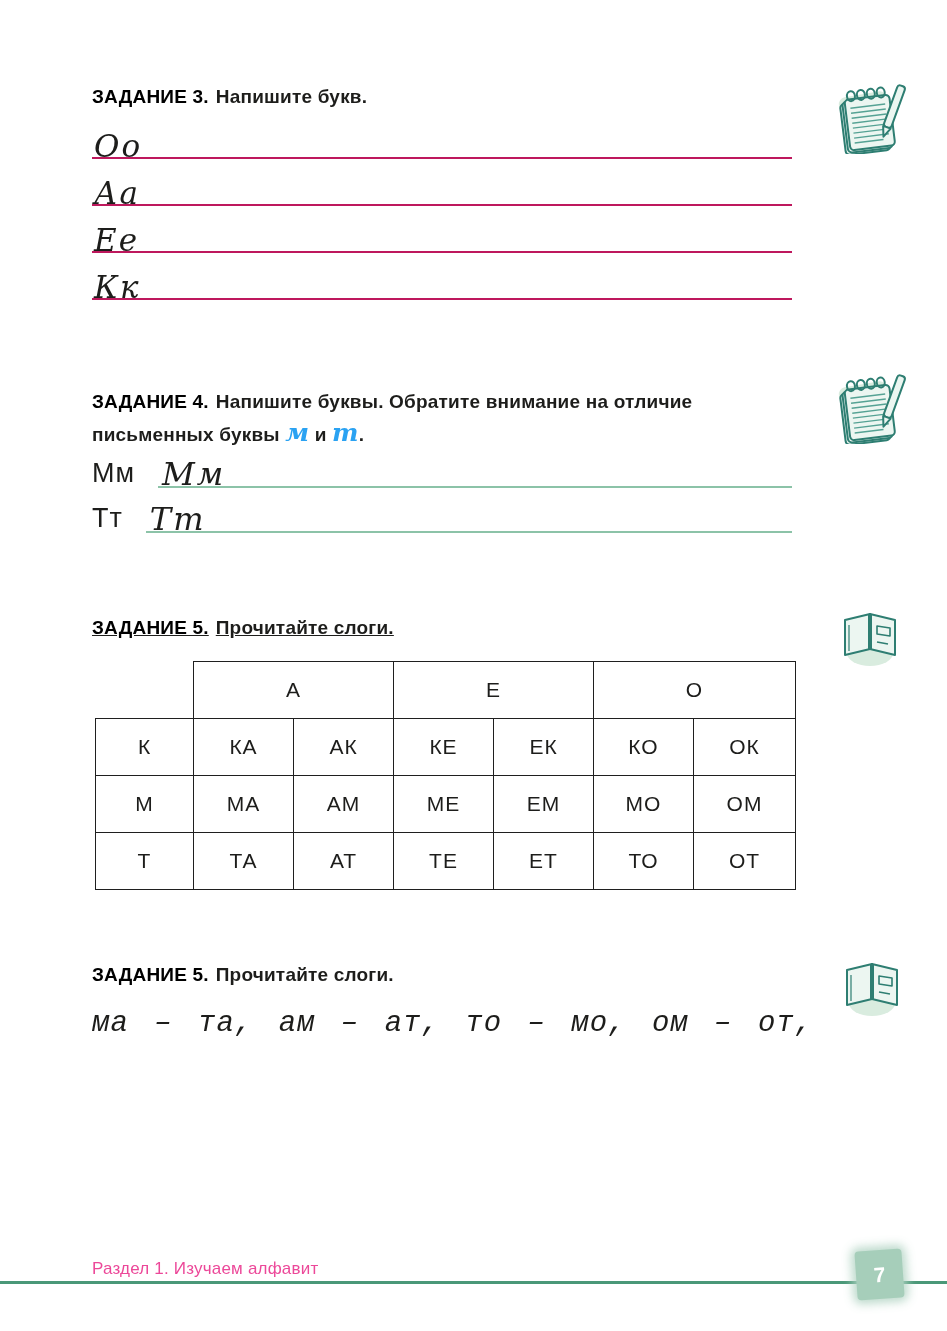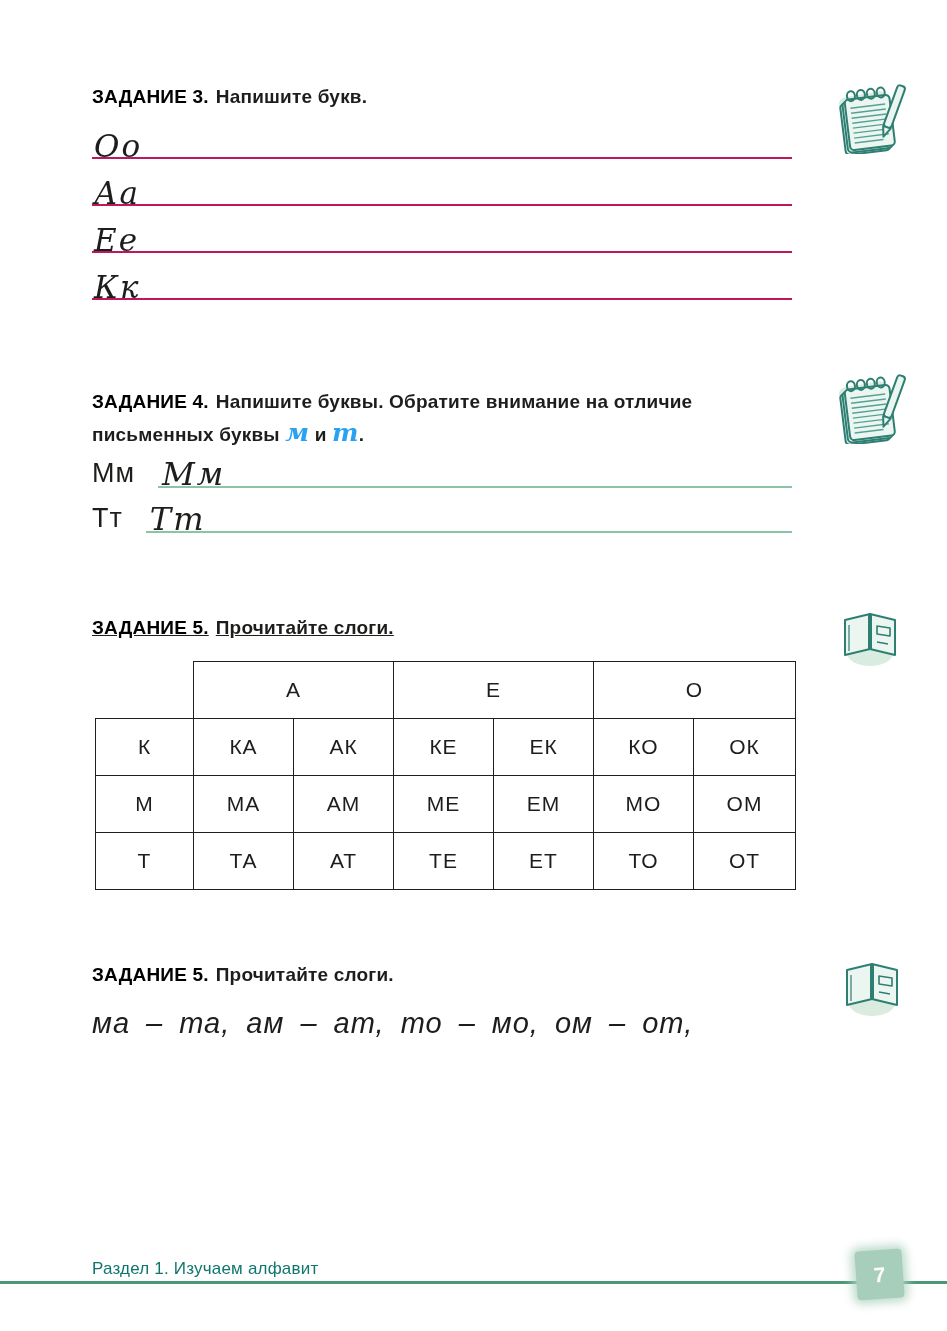--- a/index.html
+++ b/index.html
@@ -19,26 +19,26 @@
   .mix-row { display:flex; align-items:flex-end; height:45px;gap:15px; }
   .mix-print { font-size:27px; line-height:1; padding:0 8px 1px 0; letter-spacing:1px; }
   .mix-line { flex:1; border-bottom:2px solid #8cc3a8; position:relative; height:100%; }
   .mix-line .cursive { position:absolute; left:4px; bottom:-7px; font-size:32px; letter-spacing:2px; }
 
   table.syll { position:absolute; left:95px; top:661px; border-collapse:collapse; table-layout:fixed; }
   table.syll td { border:1.6px solid #1f1f1f; text-align:center; vertical-align:middle; font-size:21px; height:56px; padding:0; letter-spacing:1px; }
   table.syll td.corner { border:none; }
 
   .cursive-block { position:absolute; left:92px; top:1000px; width:760px; }
-  .cursive-line { font-family:Liberation Sans, sans-serif; font-style:italic; font-size:29px; line-height:47px; word-spacing:7px; letter-spacing:1px; }
+  .cursive-line { font-family:Liberation Mono, monospace; font-style:italic; font-size:29px; line-height:47px; word-spacing:7px; letter-spacing:1px; }
 
   .icon-wrap { position:absolute; }
 
   .footer-rule { position:absolute; left:0; top:1281px; width:947px; height:3px; background:#4a9878; }
-  .footer-text { position:absolute; left:92px; top:1259px; font-size:17px; color:#0f766e; letter-spacing:.2px; }
+  .footer-text { position:absolute; left:92px; top:1259px; font-size:17px; color:#ec4899; letter-spacing:.2px; }
   .page-badge {
     position:absolute; left:856px; top:1250px; width:47px; height:49px;
     background:#a6ceba; border-radius:4px; transform:rotate(-4deg); z-index:2;
     display:flex; align-items:center; justify-content:center;
     color:#ffffff; font-weight:700; font-size:21px;
     box-shadow:0 0 10px 4px rgba(178,212,195,.85);
   }
 </style>
 </head>
 <body>

